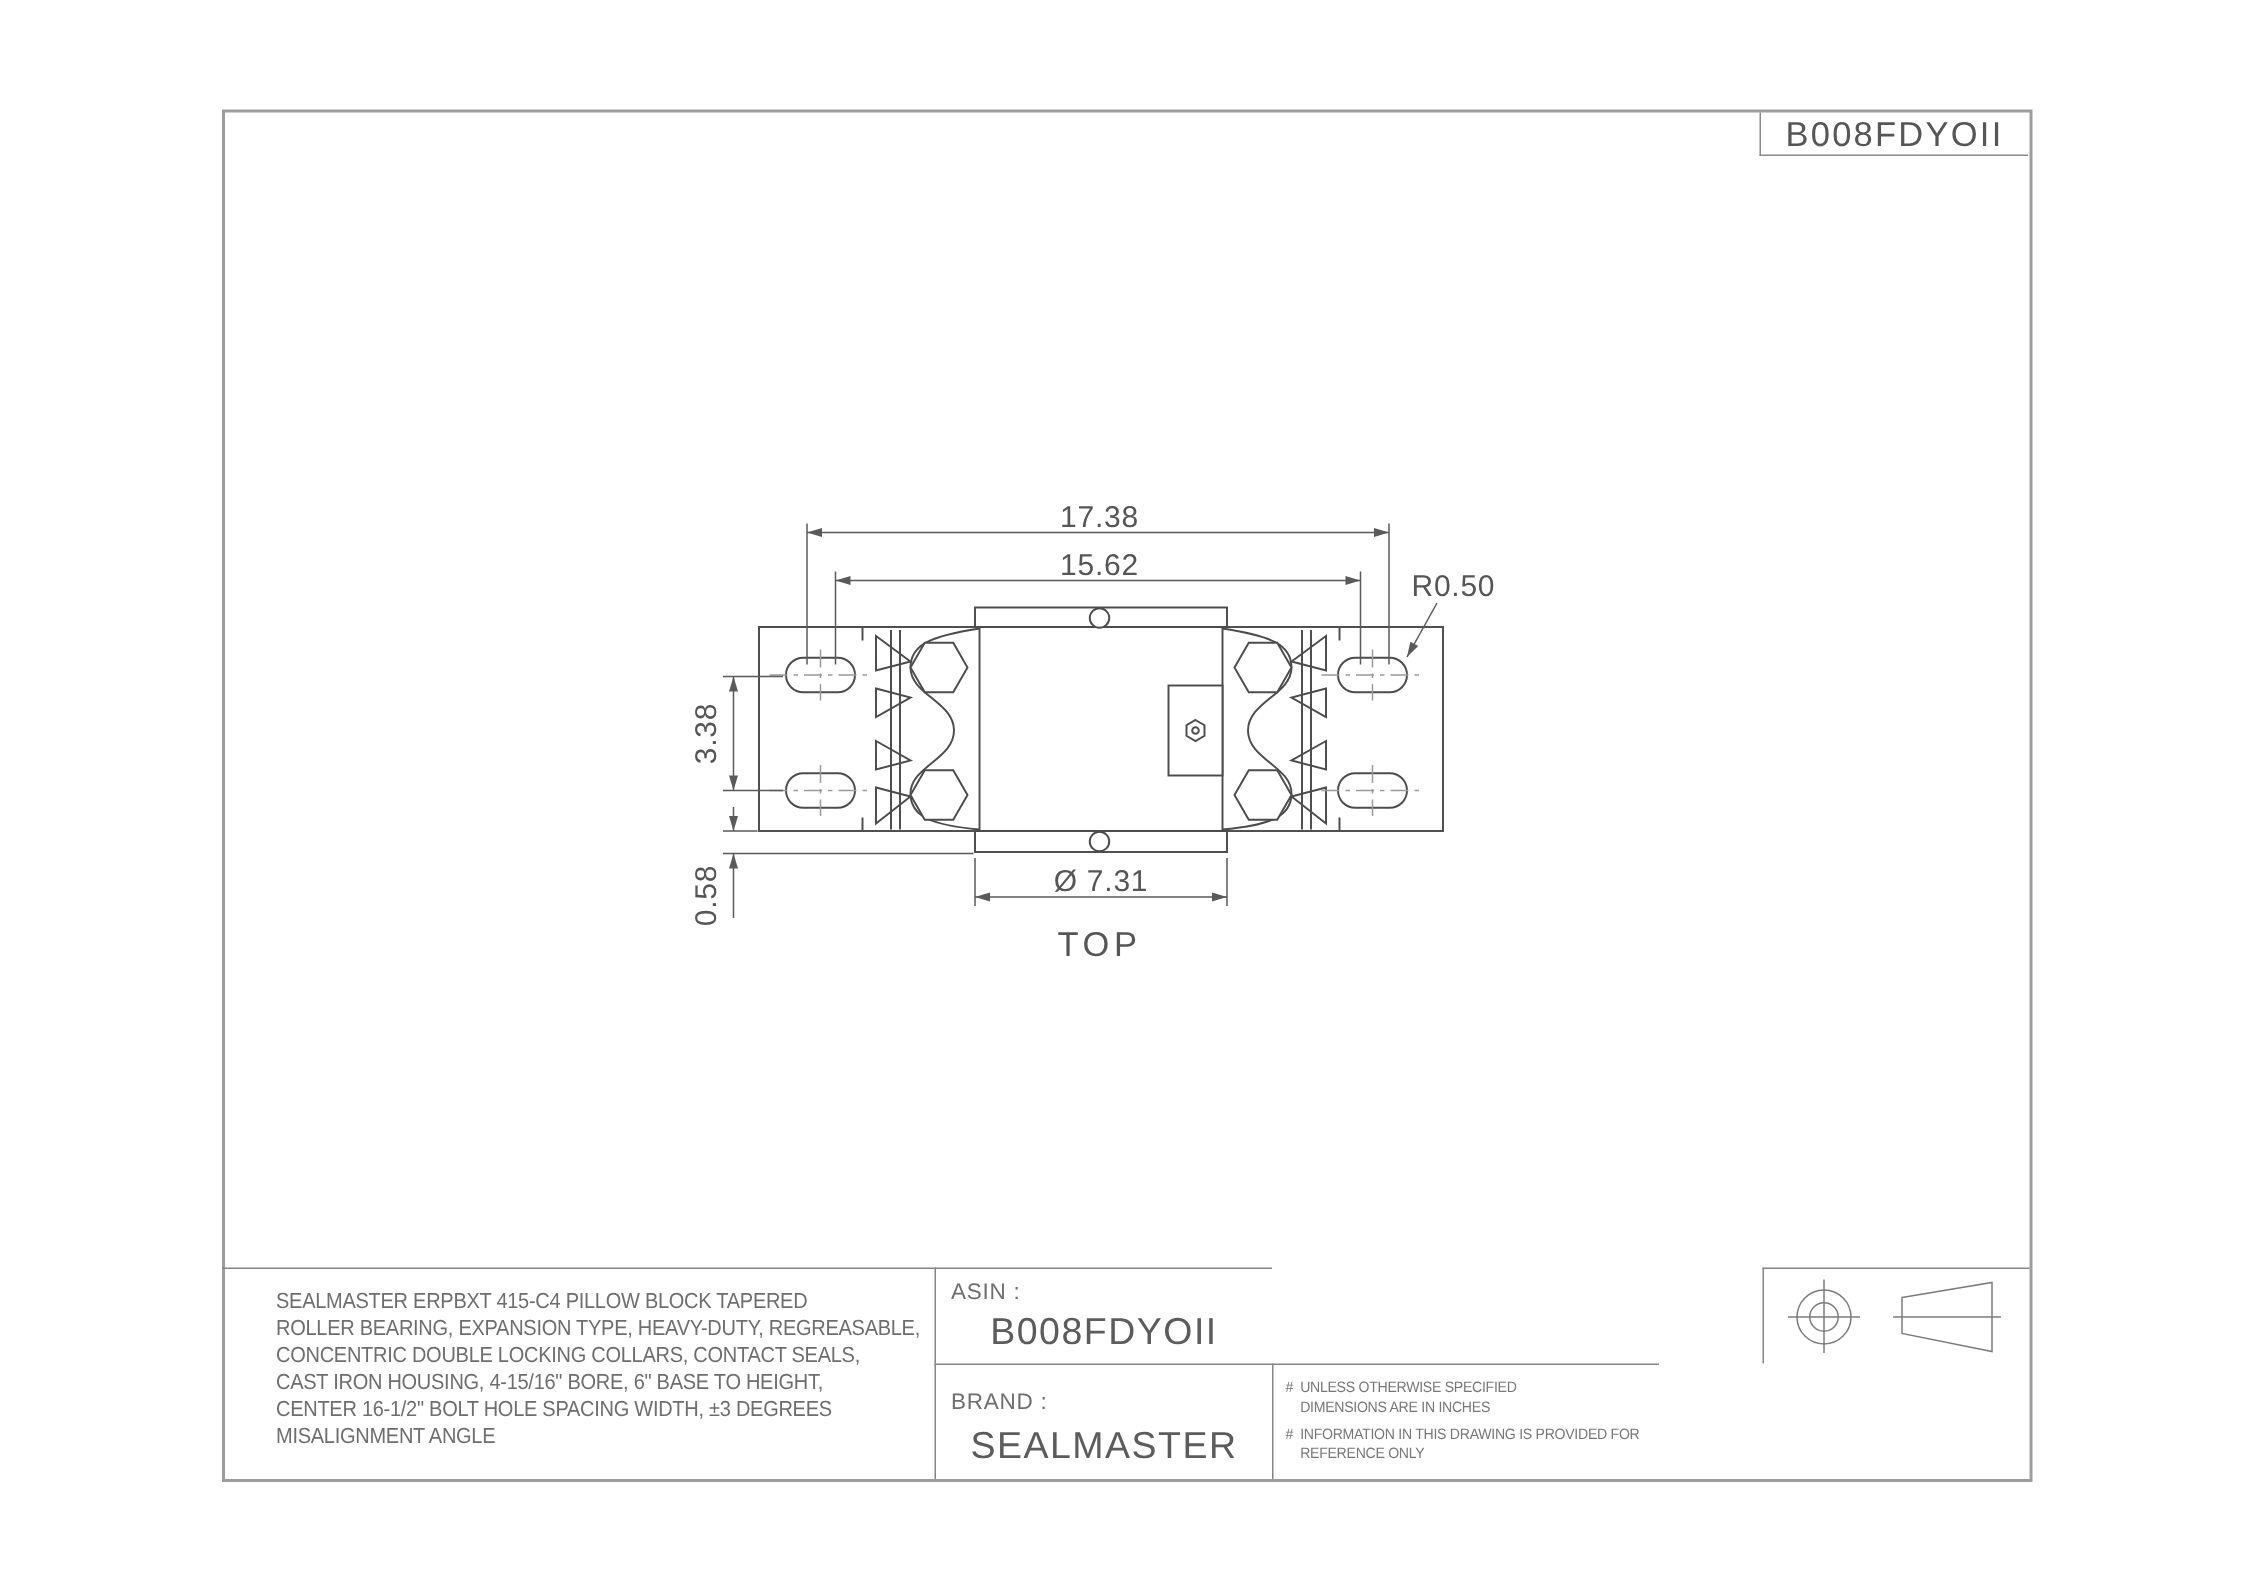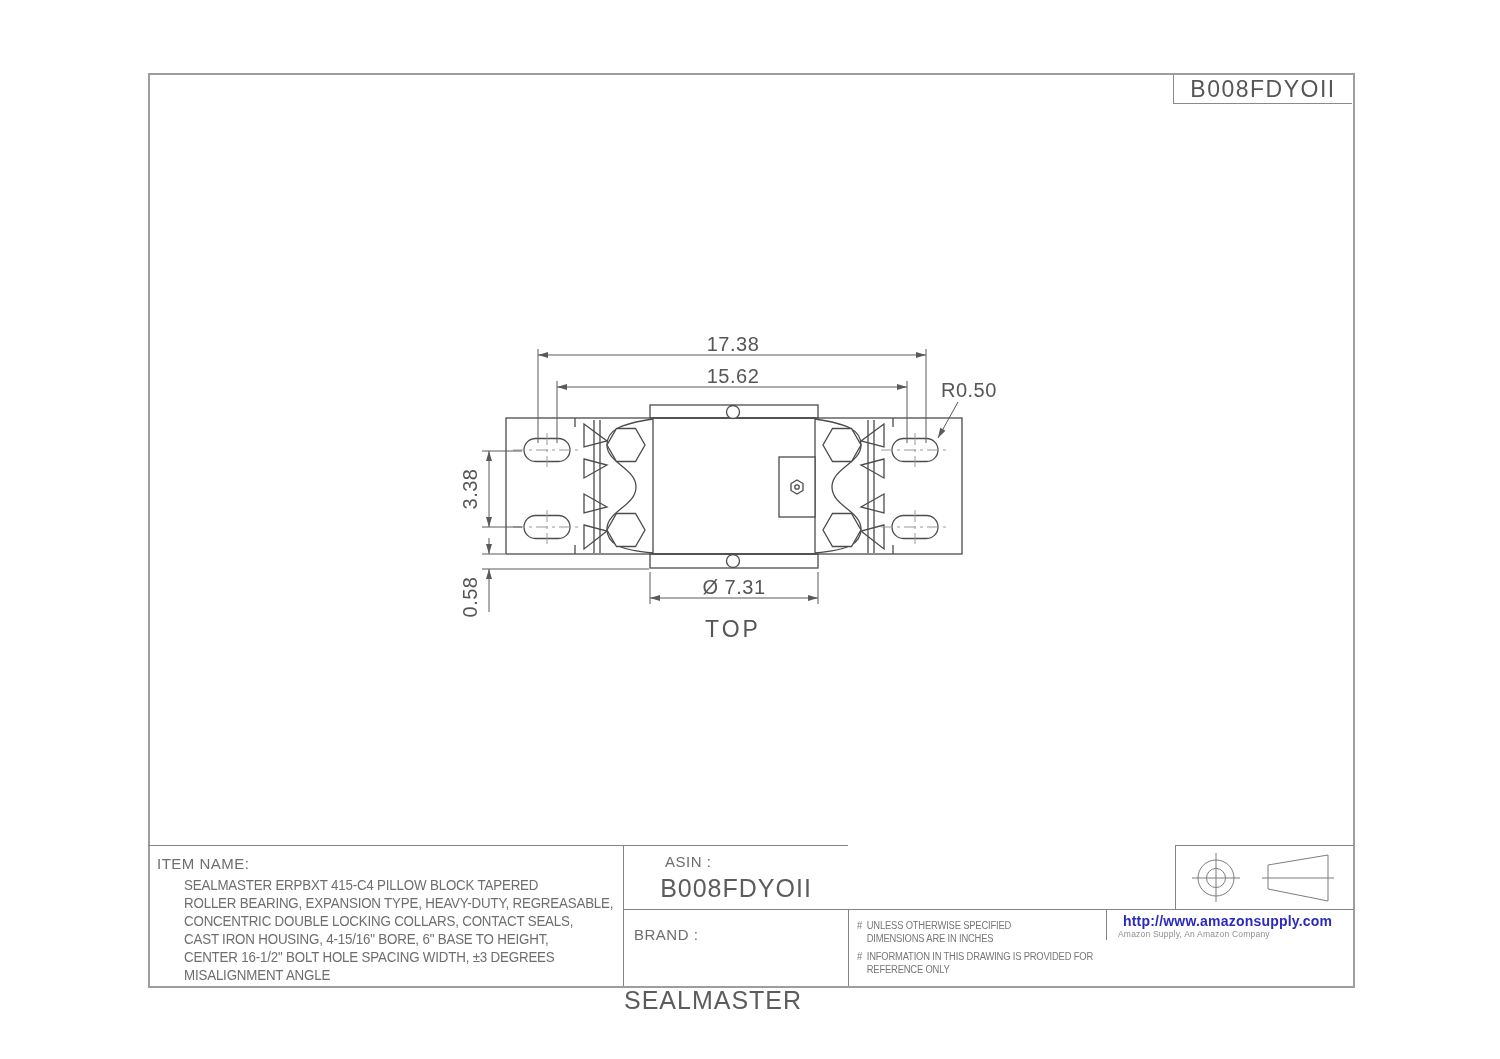--- a/index.html
+++ b/index.html
@@ -23,24 +23,24 @@
   .c-material{left:848px;top:845px;width:327px;height:64px;}
   .c-symbol{left:1175px;top:845px;width:178px;height:64px;}
   .c-notes{left:848px;top:909px;width:258px;height:77px;padding:10px 0 0 8px;}
   .c-url{left:1106px;top:909px;width:247px;height:31px;}
   .c-logo{left:1106px;top:940px;width:247px;height:46px;}
   .tb-label{font-size:15px;color:#6e6e6e;letter-spacing:.5px;}
   .tb-value{font-size:25px;color:#5c5c5c;letter-spacing:1px;}
   .preline{white-space:pre-line;}
   .item-desc{margin:4px 0 0 27px;font-size:14.5px;line-height:18px;letter-spacing:-.2px;
     transform:scaleX(.92);transform-origin:0 0;width:108%;color:#6e6e6e;}
-  .c-asin .tb-label{position:absolute;left:10px;top:7px;margin-left:31px;}
+  .c-asin .tb-label{position:absolute;left:10px;top:7px;}
   .c-asin .tb-value{position:absolute;left:0;right:0;top:28px;text-align:center;}
   .c-brand .tb-label{position:absolute;left:10px;top:16px;text-align:center;}
-  .c-brand .tb-value{position:absolute;left:0;right:0;top:40px;margin-top:36px;}
+  .c-brand .tb-value{position:absolute;left:0;right:0;top:40px;text-align:center;}
   .c-material .tb-label{position:absolute;left:12px;top:7px;}
   .note-row{display:flex;gap:5px;font-size:10px;line-height:12.5px;color:#777;
     letter-spacing:-.2px;transform:scaleX(.94);transform-origin:0 0;width:106%;margin-bottom:6px;}
   .url-line{position:absolute;left:16px;top:3px;font-size:14px;font-weight:700;color:#2a2ac0;letter-spacing:.2px;}
   .tagline{position:absolute;left:11px;top:19px;font-size:8.5px;color:#8f8f8f;letter-spacing:.2px;}
 </style>
 </head>
 <body>
 
 <div class="sheet">
@@ -147,21 +147,20 @@
     <text class="dimtext" x="733" y="351" text-anchor="middle">17.38</text>
     <text class="dimtext" x="733" y="383" text-anchor="middle">15.62</text>
     <text class="dimtext" x="941" y="397">R0.50</text>
     <text class="dimtext" x="477" y="489" text-anchor="middle" transform="rotate(-90 477 489)">3.38</text>
     <text class="dimtext" x="477" y="597" text-anchor="middle" transform="rotate(-90 477 597)">0.58</text>
     <text class="dimtext" x="734" y="594" text-anchor="middle">Ø 7.31</text>
     <text class="viewlabel" x="733" y="637" text-anchor="middle">TOP</text>
   </svg>
 
   <div class="abs cell noleft c-item">
-    <div class="tb-label">ITEM NAME:</div>
     <div class="item-desc preline">SEALMASTER ERPBXT 415-C4 PILLOW BLOCK TAPERED
 ROLLER BEARING, EXPANSION TYPE, HEAVY-DUTY, REGREASABLE,
 CONCENTRIC DOUBLE LOCKING COLLARS, CONTACT SEALS,
 CAST IRON HOUSING, 4-15/16" BORE, 6" BASE TO HEIGHT,
 CENTER 16-1/2" BOLT HOLE SPACING WIDTH, ±3 DEGREES
 MISALIGNMENT ANGLE</div>
   </div>
 
   <div class="abs cell c-asin">
     <div class="tb-label">ASIN :</div>
@@ -192,19 +191,15 @@
       <span class="preline">UNLESS OTHERWISE SPECIFIED
 DIMENSIONS ARE IN INCHES</span>
     </div>
     <div class="note-row">
       <span>#</span>
       <span class="preline">INFORMATION IN THIS DRAWING IS PROVIDED FOR
 REFERENCE ONLY</span>
     </div>
   </div>
 
-  <div class="abs cell c-url">
-    <div class="url-line">http://www.amazonsupply.com</div>
-    <div class="tagline">Amazon Supply, An Amazon Company</div>
-  </div>
 
 
 </div>
 
 </body></html>

